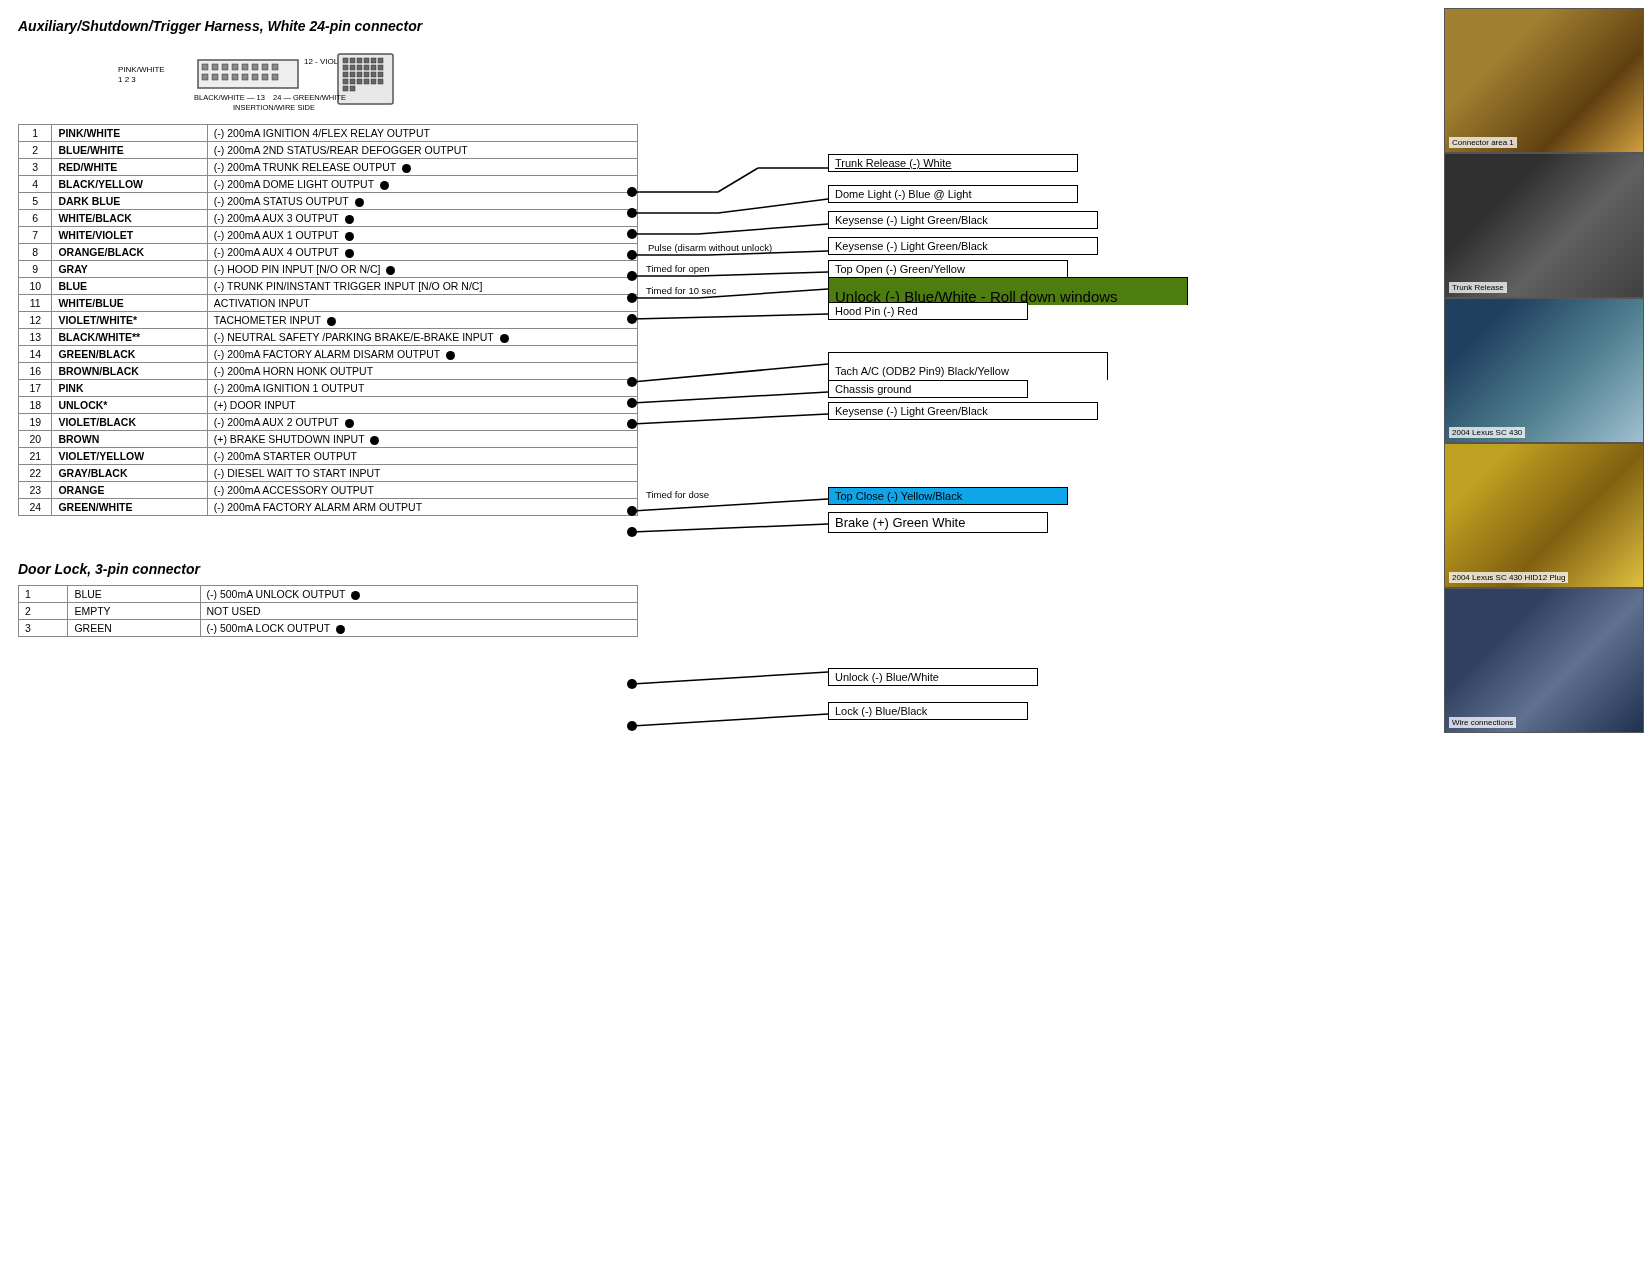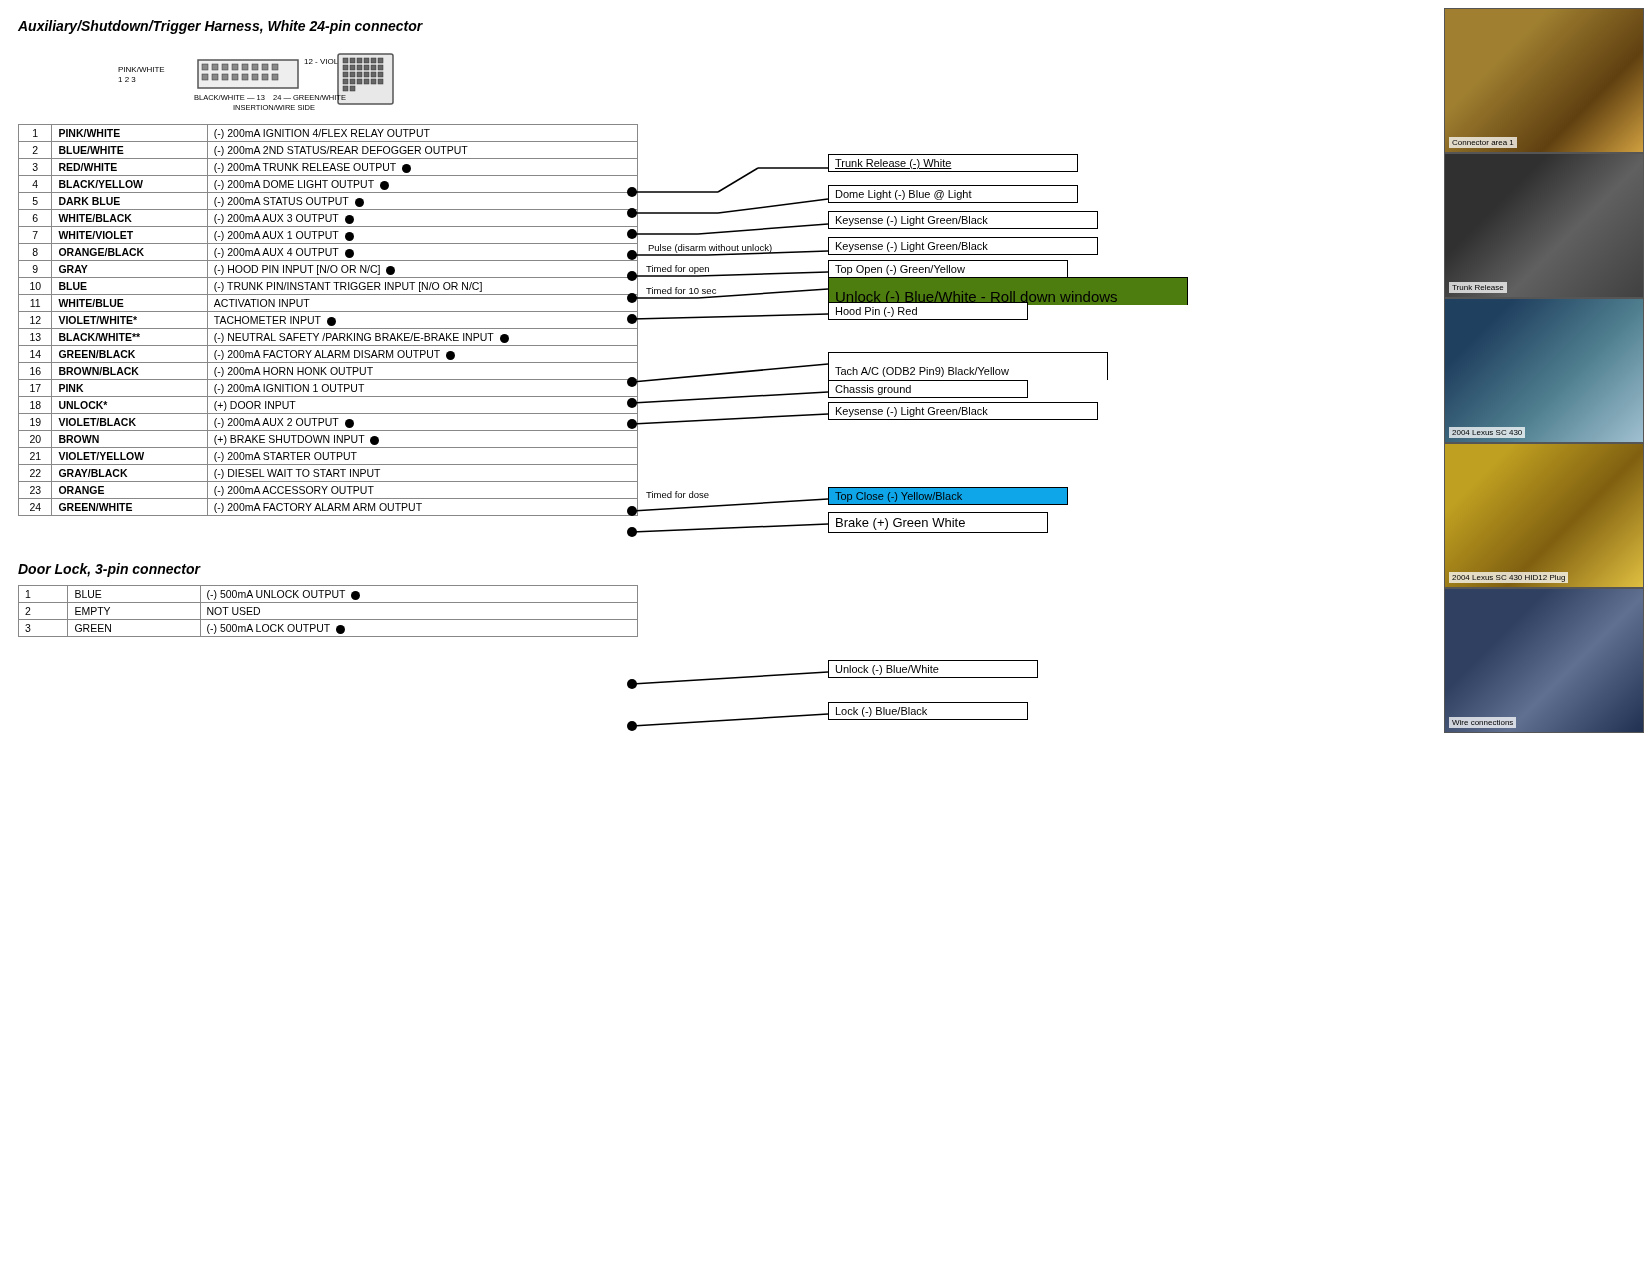--- a/index.html
+++ b/index.html
@@ -452,21 +452,21 @@
           <circle cx="614" cy="408" r="5" fill="#000"></circle>
 
           <foreignObject x="810" y="388" width="220" height="28">
             <div xmlns="http://www.w3.org/1999/xhtml" style="border:1.5px solid #000;background:#fff;padding:2px 6px;font-size:13px;white-space:nowrap;">Brake (+) Green White</div>
           </foreignObject>
 
           <line x1="614" y1="560" x2="810" y2="548" stroke="#000" stroke-width="1.5"></line>
           <circle cx="614" cy="560" r="5" fill="#000"></circle>
 
           <foreignObject x="810" y="536" width="210" height="28">
-            <div xmlns="http://www.w3.org/1999/xhtml" style="border:1.5px solid #000;background:#fff;padding:2px 6px;font-size:11px;white-space:nowrap;">Unlock (-) Blue/White</div>
+            <div xmlns="http://www.w3.org/1999/xhtml" style="border:1.5px solid #000;background:#fff;padding:2px 6px;font-size:11px;white-space:nowrap;margin-top:8px;">Unlock (-) Blue/White</div>
           </foreignObject>
 
           <line x1="614" y1="602" x2="810" y2="590" stroke="#000" stroke-width="1.5"></line>
           <circle cx="614" cy="602" r="5" fill="#000"></circle>
 
           <foreignObject x="810" y="578" width="200" height="28">
             <div xmlns="http://www.w3.org/1999/xhtml" style="border:1.5px solid #000;background:#fff;padding:2px 6px;font-size:11px;white-space:nowrap;">Lock (-) Blue/Black</div>
           </foreignObject>
         </svg>
       </div>

